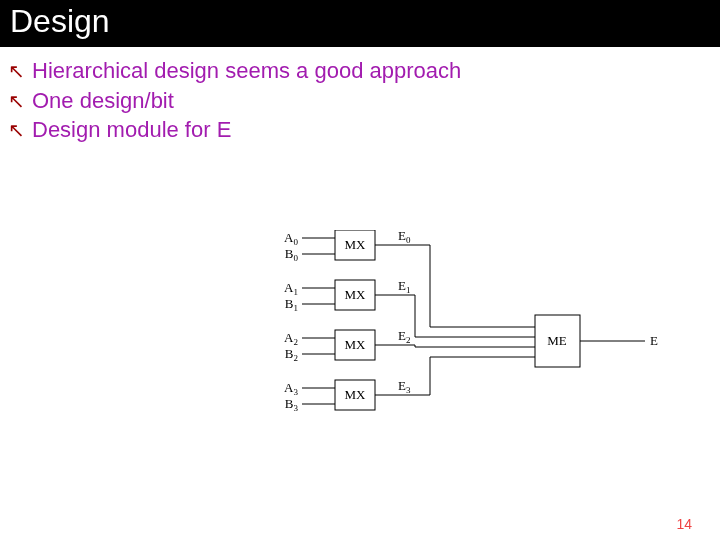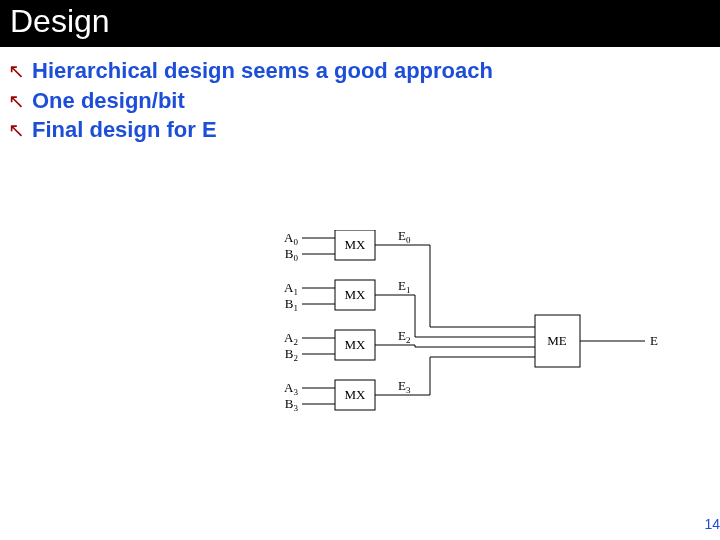--- a/index.html
+++ b/index.html
@@ -34,69 +34,69 @@
   }
   .bullet-arrow {
     width: 24px;
     flex: 0 0 24px;
     color: #990000;
     font-size: 20px;
     line-height: 1.2;
     text-align: left;
   }
   .bullet-text {
-    color: #1d4ed8;
+    color: #a21caf;
     font-size: 22px;
     line-height: 1.25;
-    font-weight: 700;
+    font-weight: 400;
   }
   .diagram {
     position: absolute;
     left: 280px;
     top: 230px;
     width: 380px;
     height: 230px;
   }
   .diagram text {
     font-family: "Times New Roman", serif;
     font-size: 13px;
     fill: #000;
   }
   .diagram line, .diagram rect {
     stroke: #000;
     stroke-width: 1;
     fill: none;
   }
   .page-number {
     position: absolute;
-    right: 0;
+    right: 28px;
     bottom: 8px;
     font-size: 14px;
-    color: #1d4ed8;
+    color: #ef4444;
   }
 </style>
 </head>
 <body>
 
 <div class="slide">
 
   <div class="title-bar">Design</div>
 
   <div class="bullets">
     <div class="bullet-row">
       <span class="bullet-arrow">↖</span>
       <span class="bullet-text">Hierarchical design seems a good approach</span>
     </div>
     <div class="bullet-row">
       <span class="bullet-arrow">↖</span>
       <span class="bullet-text">One design/bit</span>
     </div>
     <div class="bullet-row">
       <span class="bullet-arrow">↖</span>
-      <span class="bullet-text">Final design for E</span>
+      <span class="bullet-text">Design module for E</span>
     </div>
   </div>
 
   <svg class="diagram" viewBox="0 0 380 230">
 
     <g>
       <text x="18" y="12" text-anchor="end"><tspan>A</tspan><tspan dy="3" font-size="9">0</tspan></text>
       <line x1="22" y1="8" x2="55" y2="8"></line>
       <text x="18" y="28" text-anchor="end"><tspan>B</tspan><tspan dy="3" font-size="9">0</tspan></text>
       <line x1="22" y1="24" x2="55" y2="24"></line>

